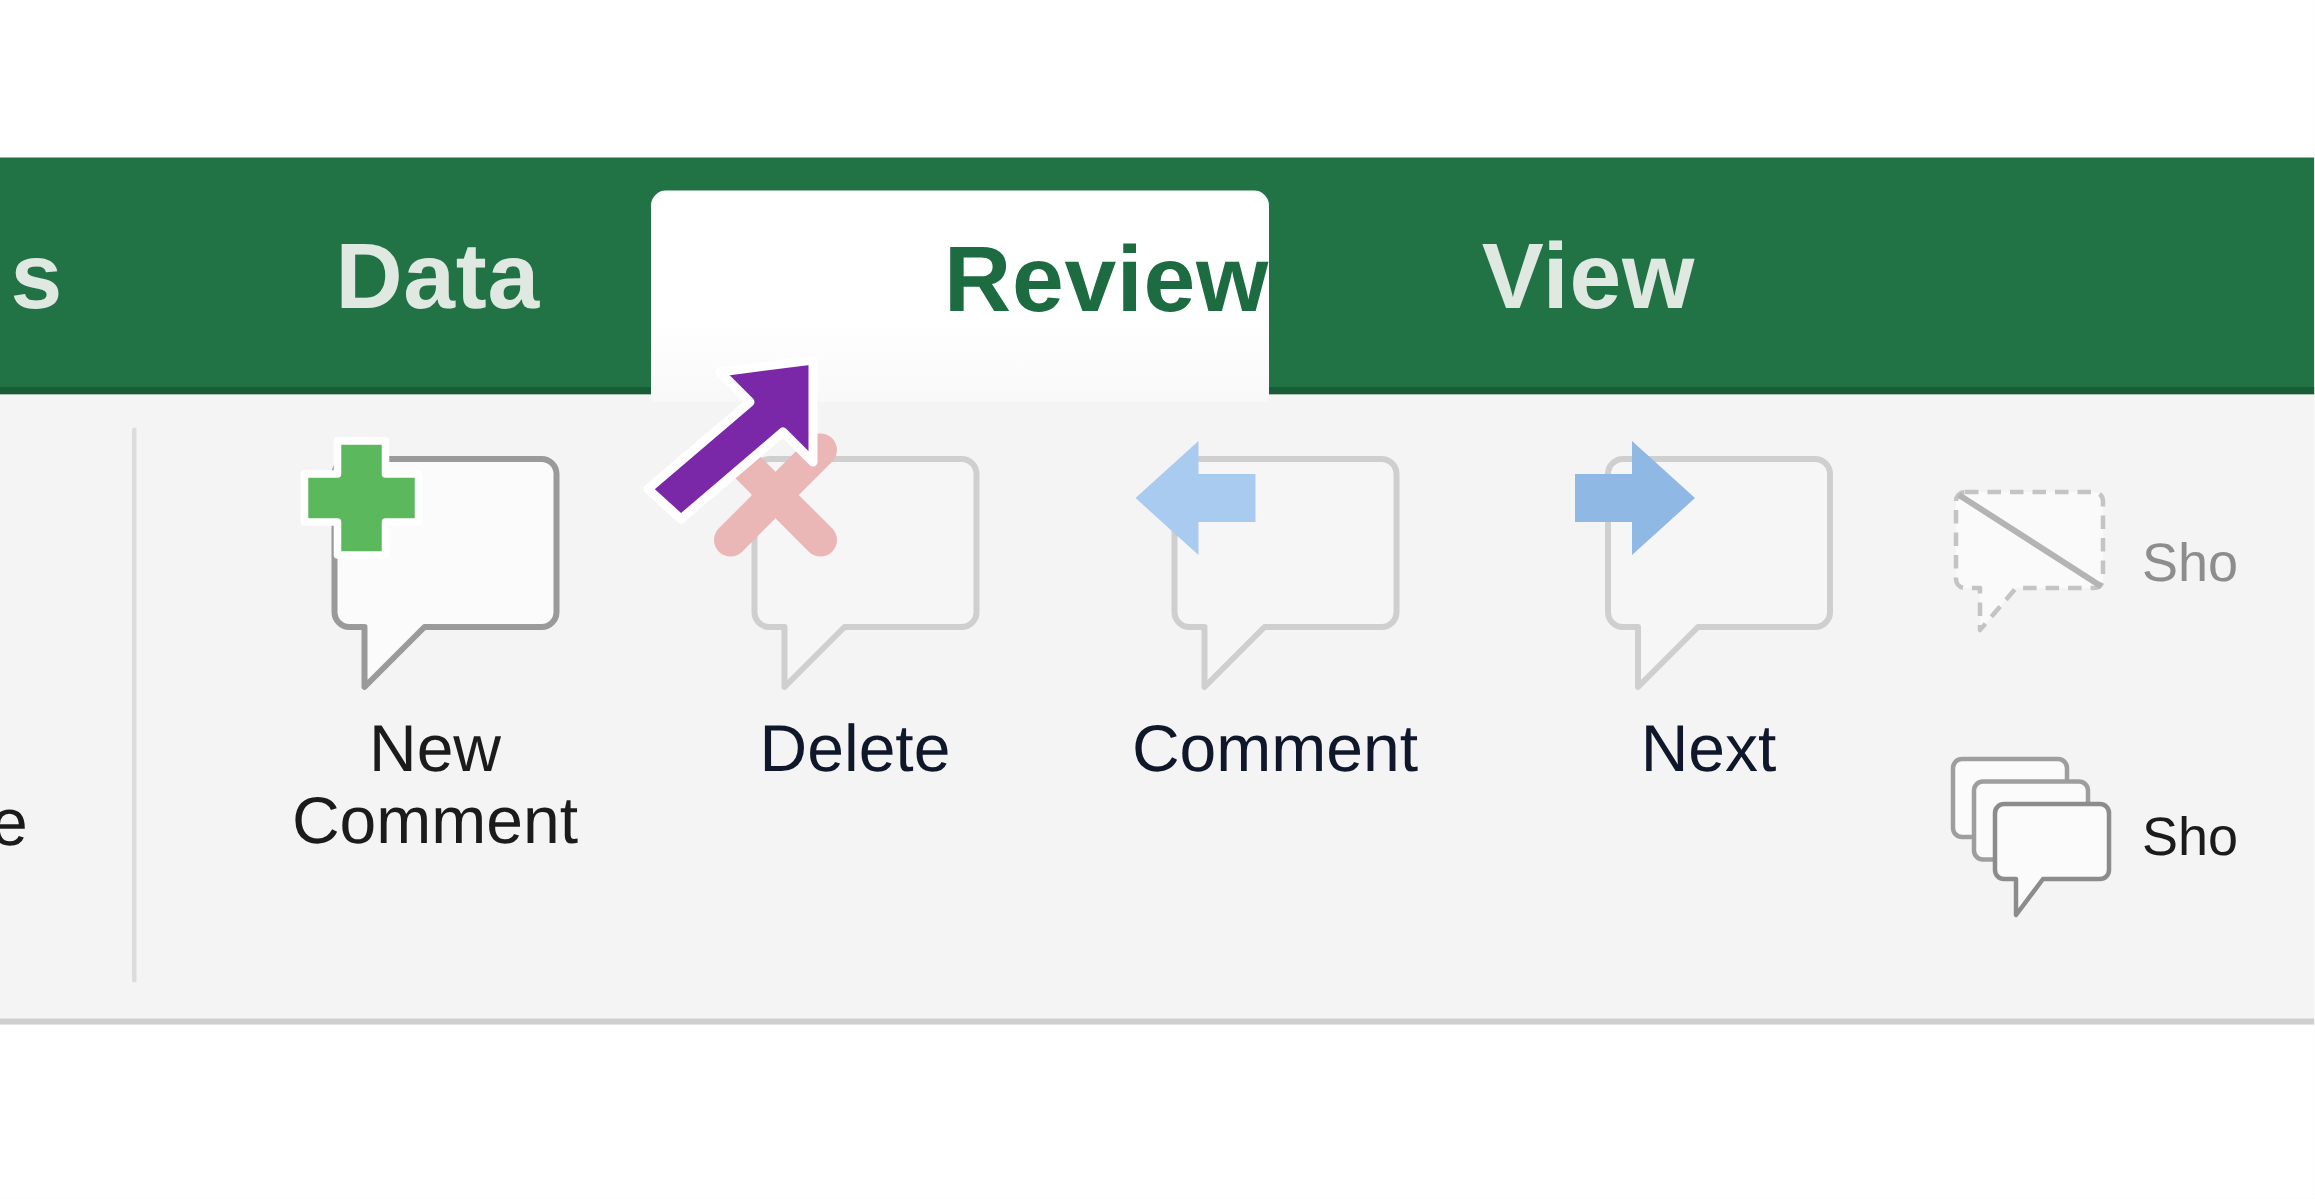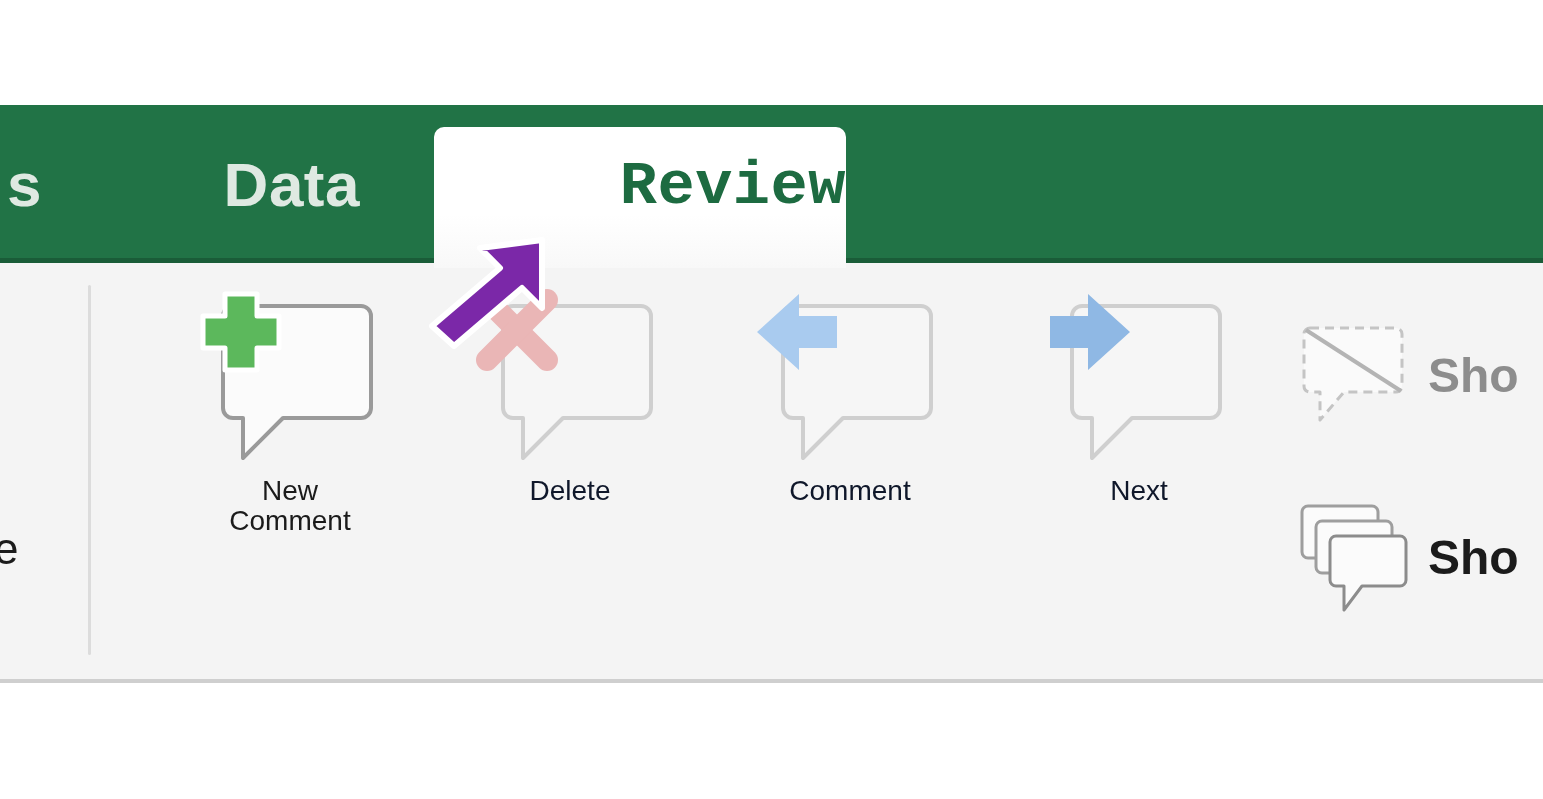--- a/index.html
+++ b/index.html
@@ -73,21 +73,20 @@
     left: 434px;
     top: 22px;
     width: 412px;
     height: 141px;
     background: linear-gradient(#ffffff 0%, #ffffff 62%, #f8f8f8 100%);
     border-radius: 10px 10px 0 0;
     color: #1d6b41;
     align-items: flex-start;
     padding-top: 24px;
     z-index: 4;
-    font-family: Liberation Mono, monospace;
   }
 
   
   .ribbon {
     position: absolute;
     left: 0; top: 263px;
     width: 1543px; height: 420px;
     background: #f4f4f4;
     border-bottom: 4px solid #cfcfcf;
     box-sizing: border-box;
@@ -111,21 +110,21 @@
     user-select: none;
   }
   .rb .icon-wrap {
     height: 180px;
     display: flex;
     align-items: flex-start;
     justify-content: center;
   }
   .rb .rb-label {
     margin-top: 6px;
-    font-size: 28px;
+    font-size: 44px;
     line-height: 1.08;
     text-align: center;
     color: #1b1b1b;
     white-space: pre-line;
   }
   .rb.disabled .rb-label { color: #0f172a; }
 
   .rb-newcomment { left: 120px; width: 340px; }
   .rb-delete     { left: 462px; width: 216px; }
   .rb-previous   { left: 700px; width: 300px; }
@@ -138,25 +137,24 @@
     align-items: center;
     user-select: none;
   }
   .rb-wide .icon-wrap {
     width: 130px;
     display: flex;
     align-items: center;
     justify-content: center;
   }
   .rb-wide .rb-label {
-    font-size: 48px;
+    font-size: 36px;
     color: #1b1b1b;
     white-space: nowrap;
     margin-left: 8px;
-    font-weight: bold;
   }
   .rb-wide.disabled .rb-label { color: #8d8d8d; }
   .rb-showhide { left: 1290px; top: 320px; }
   .rb-showall  { left: 1290px; top: 500px; }
 
   
   .annot-arrow {
     position: absolute;
     left: 424px; top: 234px;
     width: 130px; height: 110px;
@@ -175,20 +173,23 @@
 
   <div class="tabstrip">
     <div class="tab partial">
       <span>s</span>
     </div>
     <div class="tab data">
       <span>Data</span>
     </div>
     <div class="tab active">
       <span>Review</span>
+    </div>
+    <div class="tab view">
+      <span>View</span>
     </div>
   </div>
   <div class="tabstrip-shadow"></div>
 
   <div class="ribbon"></div>
   <div class="group-sep"></div>
 
   <div class="rb rb-newcomment">
     <div class="icon-wrap">
       <svg width="190" height="175" viewBox="0 0 190 175">

